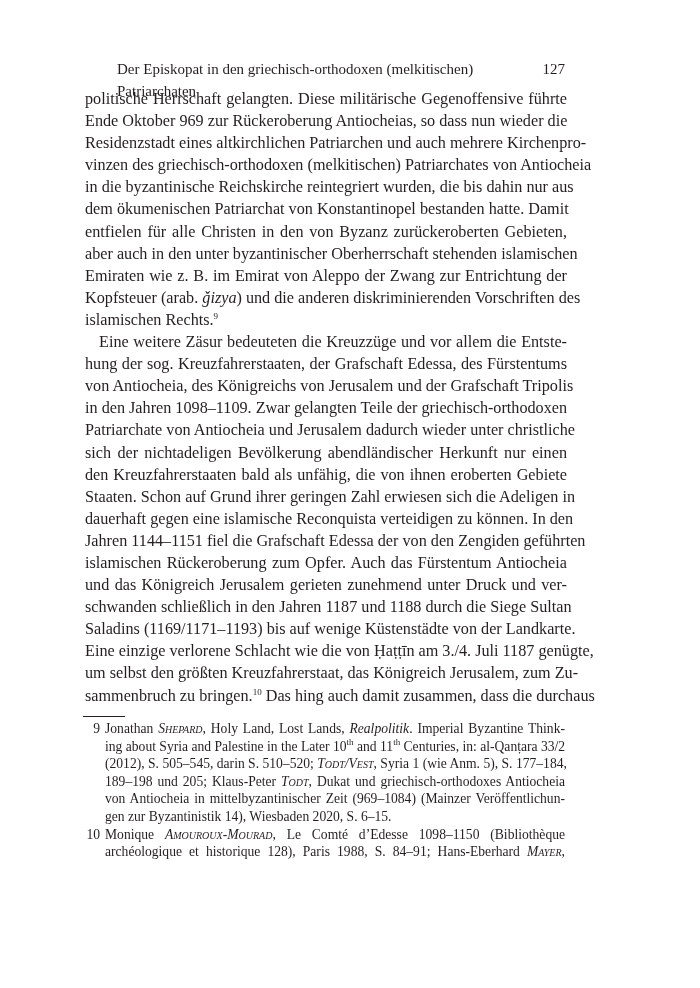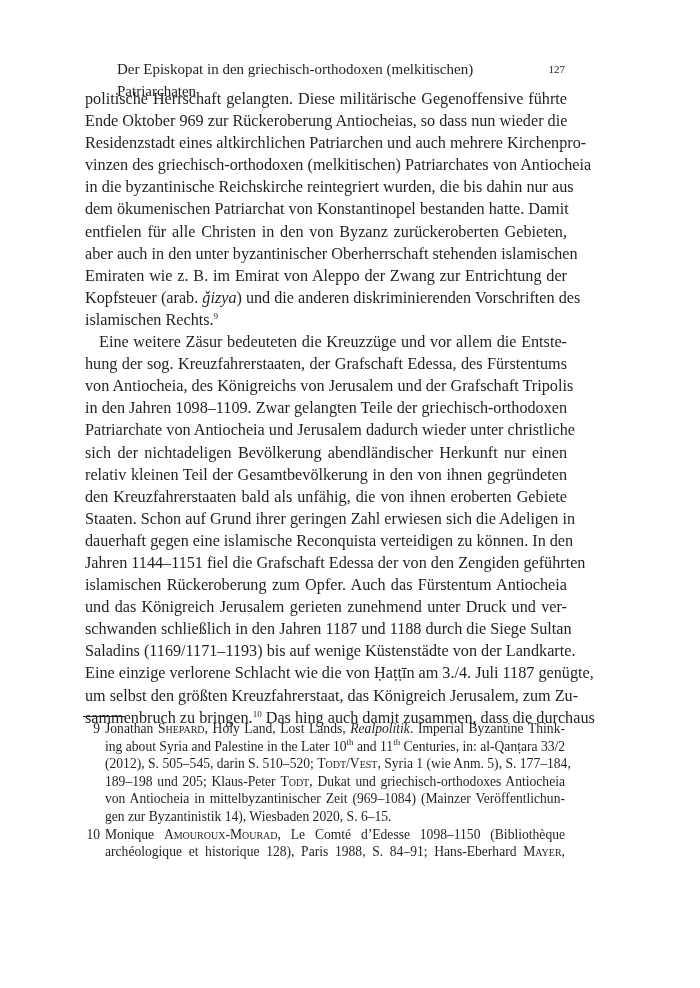--- a/index.html
+++ b/index.html
@@ -1,34 +1,34 @@
 <!DOCTYPE html>
 <html><head>
 <meta charset="utf-8">
 <style>
   html, body { margin: 0; padding: 0; background: #ffffff; }
   body { width: 700px; height: 988px; position: relative; overflow: hidden;
          font-family: "Liberation Serif", "DejaVu Serif", serif; color: #231f20; }
   .running-header { position: absolute; top: 58px; left: 117px; width: 448px;
          font-size: 15px; line-height: 22px; display: flex; justify-content: space-between; }
-  .running-header .pg { font-size: 11px; }
+  .running-header .pg { font-size: 15px; }
   .body-text { position: absolute; top: 88px; left: 85px; width: 482px;
          font-size: 16.2px; line-height: 22.1px; text-align: justify; hyphens: manual; }
   .body-text .line { display: block; text-align: justify; text-align-last: justify; white-space: nowrap; overflow: visible; }
   .body-text .line.last { text-align-last: left; }
   .body-text .line.indent { text-indent: 14px; }
   sup { font-size: 9px; line-height: 0; vertical-align: 6px; }
   .rule { position: absolute; top: 716px; left: 83px; width: 42px; height: 0; border-top: 1px solid #231f20; }
   .footnotes { position: absolute; top: 720px; left: 83px; width: 482px;
          font-size: 13.6px; line-height: 17.6px; }
   .fn { position: relative; padding-left: 22px; }
   .fn .num { position: absolute; left: 0; width: 17px; text-align: right; }
   .fn .line { display: block; text-align: justify; text-align-last: justify; white-space: nowrap; }
   .fn .line.last { text-align-last: left; }
-  .sc { font-variant: small-caps; }
+  .sc { font-variant: small-caps; font-style: italic; }
 </style>
 </head>
 <body>
 
 <div class="running-header">
   <span>Der Episkopat in den griechisch-orthodoxen (melkitischen) Patriarchaten</span>
   <span class="pg">127</span>
 </div>
 
 <div class="body-text">
@@ -43,21 +43,20 @@
   <span class="line">Emiraten wie z. B. im Emirat von Aleppo der Zwang zur Entrichtung der</span>
   <span class="line"><span>Kopfsteuer (arab. </span><i>ǧizya</i><span>) und die anderen diskriminierenden Vorschriften des</span></span>
   <span class="line last"><span>islamischen Rechts.</span><sup>9</sup></span>
 
   <span class="line indent">Eine weitere Zäsur bedeuteten die Kreuzzüge und vor allem die Entste-</span>
   <span class="line">hung der sog. Kreuzfahrerstaaten, der Grafschaft Edessa, des Fürstentums</span>
   <span class="line">von Antiocheia, des Königreichs von Jerusalem und der Grafschaft Tripolis</span>
   <span class="line">in den Jahren 1098–1109. Zwar gelangten Teile der griechisch-orthodoxen</span>
   <span class="line">Patriarchate von Antiocheia und Jerusalem dadurch wieder unter christliche</span>
   <span class="line">sich der nichtadeligen Bevölkerung abendländischer Herkunft nur einen</span>
-  <span class="line">relativ kleinen Teil der Gesamtbevölkerung in den von ihnen gegründeten</span>
   <span class="line">den Kreuzfahrerstaaten bald als unfähig, die von ihnen eroberten Gebiete</span>
   <span class="line">Staaten. Schon auf Grund ihrer geringen Zahl erwiesen sich die Adeligen in</span>
   <span class="line">dauerhaft gegen eine islamische Reconquista verteidigen zu können. In den</span>
   <span class="line">Jahren 1144–1151 fiel die Grafschaft Edessa der von den Zengiden geführten</span>
   <span class="line">islamischen Rückeroberung zum Opfer. Auch das Fürstentum Antiocheia</span>
   <span class="line">und das Königreich Jerusalem gerieten zunehmend unter Druck und ver-</span>
   <span class="line">schwanden schließlich in den Jahren 1187 und 1188 durch die Siege Sultan</span>
   <span class="line">Saladins (1169/1171–1193) bis auf wenige Küstenstädte von der Landkarte.</span>
   <span class="line">Eine einzige verlorene Schlacht wie die von Ḥaṭṭīn am 3./4. Juli 1187 genügte,</span>
   <span class="line">um selbst den größten Kreuzfahrerstaat, das Königreich Jerusalem, zum Zu-</span>

